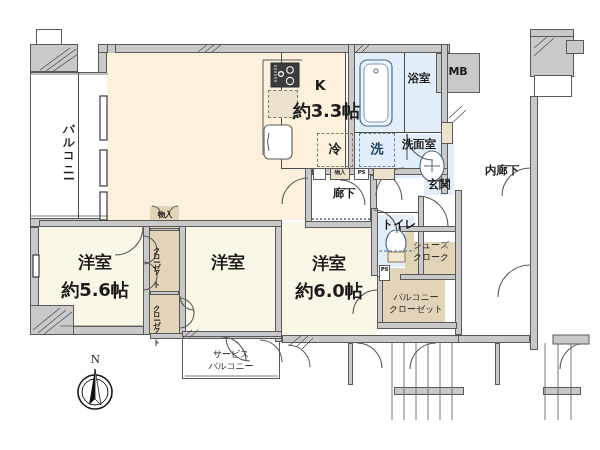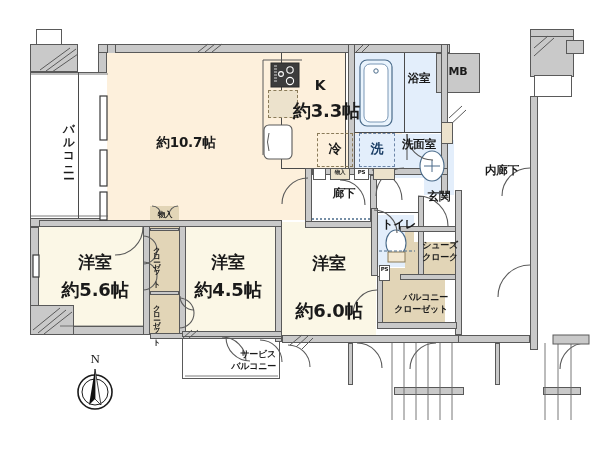--- a/index.html
+++ b/index.html
@@ -39,21 +39,21 @@
     color: #1a1a1a;
     text-align: center;
     line-height: 1.12;
     white-space: pre;
     font-weight: 600;
     letter-spacing: -0.2px;
   }
   .lbl-big   { font-size: 17px; font-weight: 700; }
   .lbl-mid   { font-size: 14px; font-weight: 700; }
   .lbl-sm    { font-size: 11.5px; font-weight: 700; }
-  .lbl-xs    { font-size: 9px;  font-weight: 700; text-align: right; }
+  .lbl-xs    { font-size: 9px;  font-weight: 400; }
   .lbl-xxs   { font-size: 6.5px; font-weight: 700; }
   .lbl-area  { font-size: 13.5px; font-weight: 700; }
   .lbl-area-sm { font-size: 18px; font-weight: 700; }
   .vert {
     writing-mode: vertical-rl;
     text-orientation: upright;
     letter-spacing: 1px;
   }
   .blue { color: #1c3f66; }
 
@@ -336,43 +336,41 @@
   <div class="dash-br ab" style="left:317px; top:133px; width:36px; height:34px;"></div>
   <div class="dash ab" style="left:359px; top:133px; width:36px; height:34px;"></div>
 
   <div class="ab" style="left:313px; top:168px; width:13px; height:12px; background:#ffffff; border:1px solid #5a5a5a;"></div>
   <div class="ab" style="left:330px; top:168px; width:20px; height:12px; background:#ece2cc; border:1px solid #5a5a5a;"></div>
   <div class="ab" style="left:354px; top:168px; width:15px; height:12px; background:#ffffff; border:1px solid #5a5a5a;"></div>
   <div class="ab" style="left:373px; top:168px; width:22px; height:12px; background:#ece2cc; border:1px solid #5a5a5a;"></div>
   <div class="ab" style="left:379px; top:265px; width:11px; height:16px; background:#ffffff; border:1px solid #5a5a5a;"></div>
   <div class="ab" style="left:441px; top:122px; width:12px; height:22px; background:#ece2cc; border:1px solid #5a5a5a;"></div>
 
-  <div class="lbl lbl-area" style="left:138px; top:135px; width:96px;">約10.7帖</div>
 
   <div class="lbl lbl-mid" style="left:305px; top:78px; width:30px;">K</div>
   <div class="lbl lbl-area-sm" style="left:293px; top:101px; width:56px;">約3.3帖</div>
 
   <div class="lbl lbl-big" style="left:56px; top:253px; width:78px;">洋室</div>
   <div class="lbl lbl-area-sm" style="left:54px; top:280px; width:82px;">約5.6帖</div>
 
   <div class="lbl lbl-big" style="left:189px; top:253px; width:78px;">洋室</div>
-  <div class="lbl lbl-area-sm" style="left:187px; top:280px; width:82px;">約4.5帖</div>
 
   <div class="lbl lbl-big" style="left:290px; top:254px; width:78px;">洋室</div>
-  <div class="lbl lbl-area-sm" style="left:288px; top:281px; width:82px;margin-top:20px;">約6.0帖</div>
+  <div class="lbl lbl-area-sm" style="left:288px; top:281px; width:82px;">約6.0帖</div>
 
   <div class="lbl lbl-sm" style="left:396px; top:72px; width:46px;">浴室</div>
 
   <div class="lbl lbl-sm" style="left:394px; top:138px; width:50px;">洗面室</div>
 
   <div class="lbl lbl-sm" style="left:378px; top:218px; width:42px;">トイレ</div>
 
   <div class="lbl lbl-sm" style="left:325px; top:187px; width:38px;">廊下</div>
 
-  <div class="lbl lbl-sm" style="left:420px; top:190px; width:38px;">玄関</div>
+  <div class="lbl lbl-sm" style="left:420px; top:178px; width:38px;">玄関</div>
 
   <div class="lbl lbl-sm vert" style="left:62px; top:100px; height:90px;">バルコニー</div>
 
   <div class="lbl lbl-xs" style="left:186px; top:348px; width:90px; line-height:1.35;">サービス
 バルコニー</div>
 
   <div class="lbl lbl-xs" style="left:384px; top:291px; width:64px; line-height:1.35;">バルコニー
 クローゼット</div>
 
   <div class="lbl lbl-xs" style="left:404px; top:239px; width:54px; line-height:1.35;">シューズ

